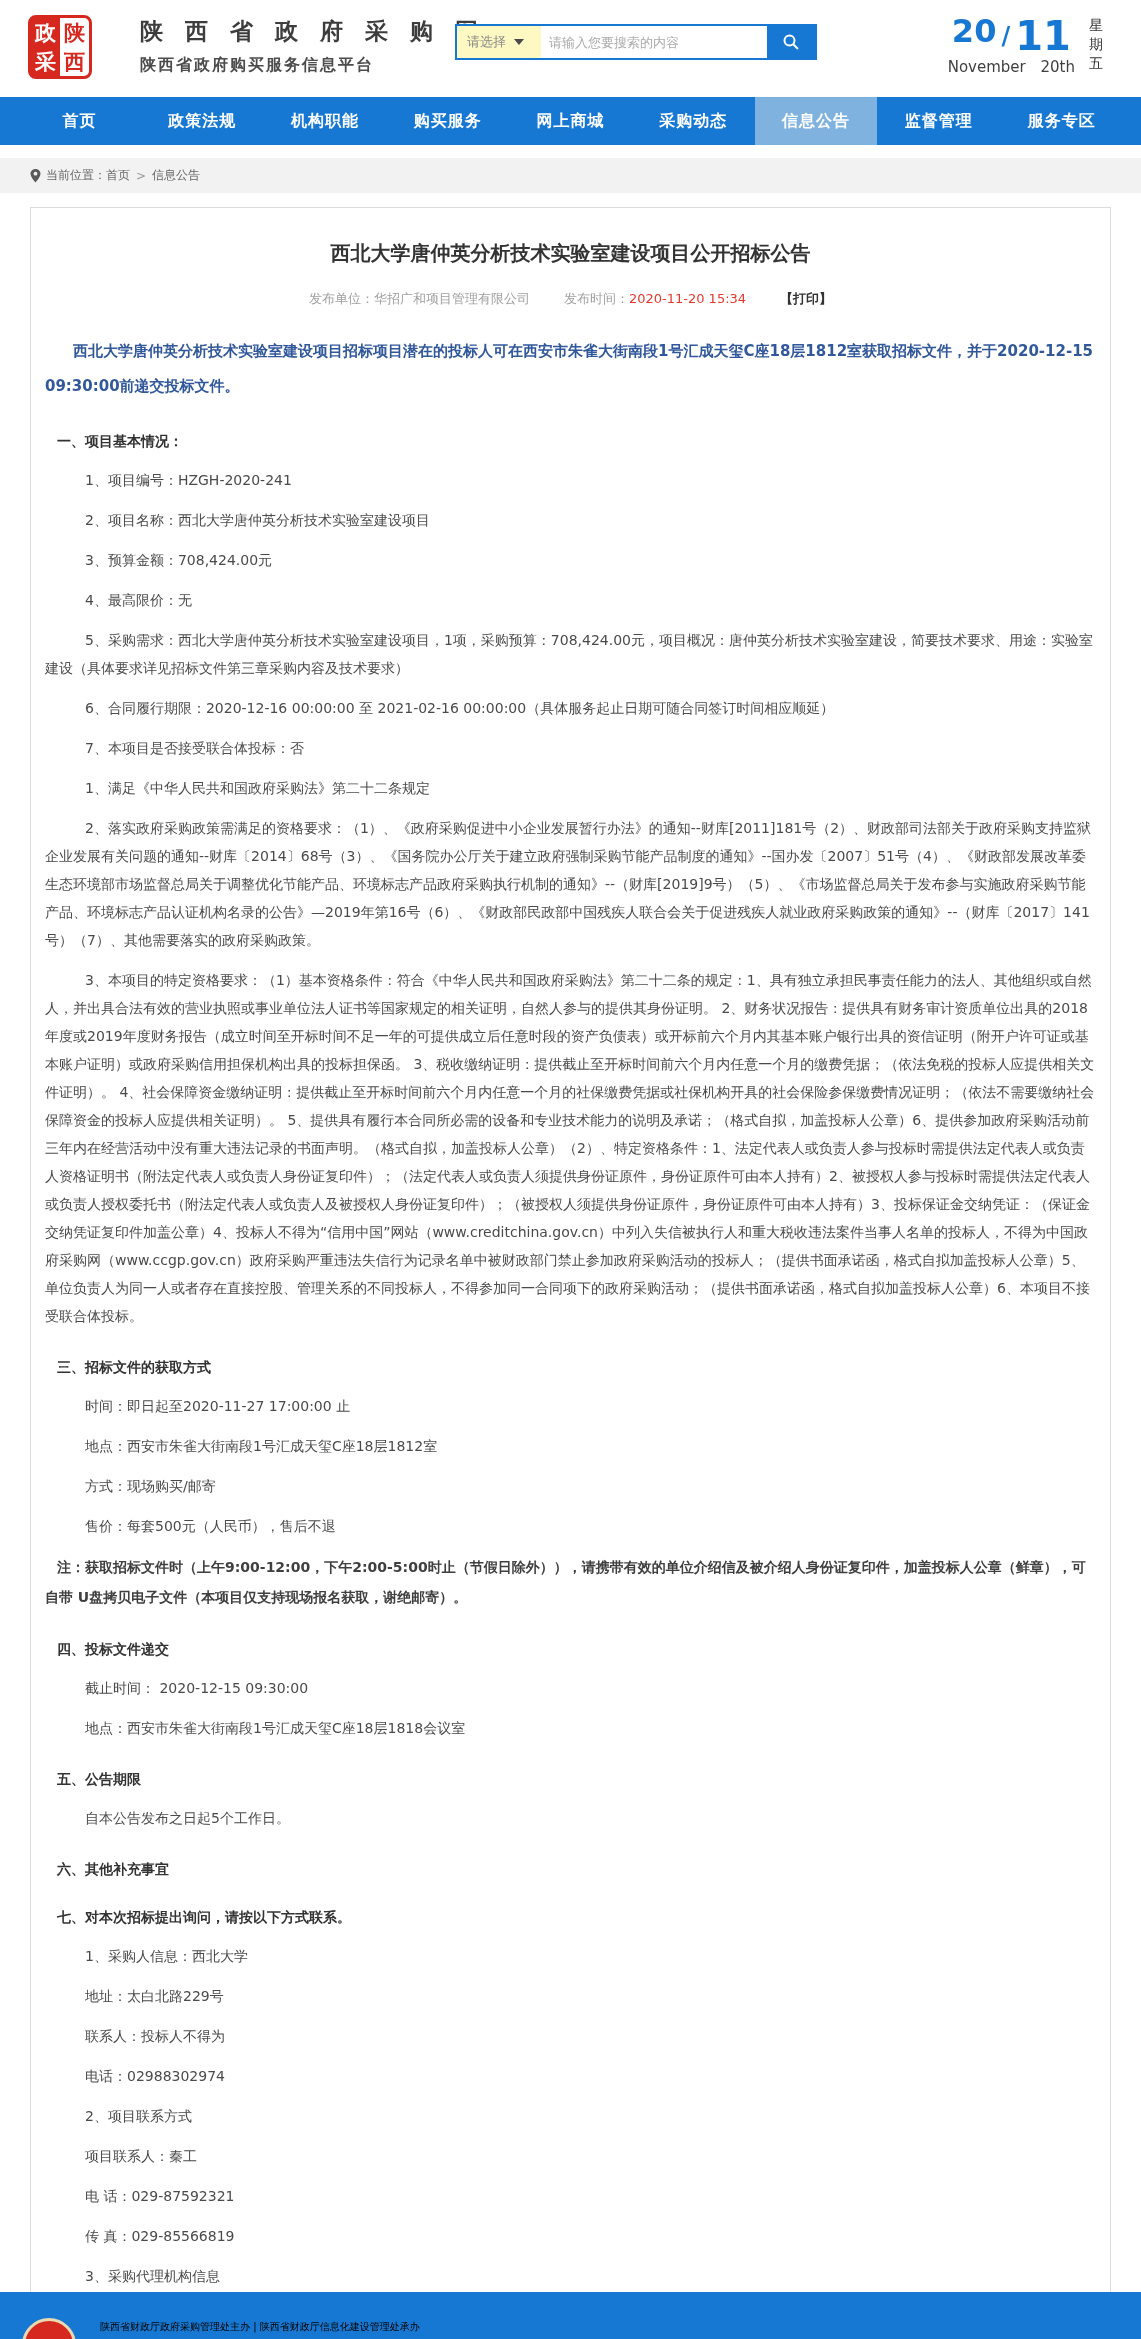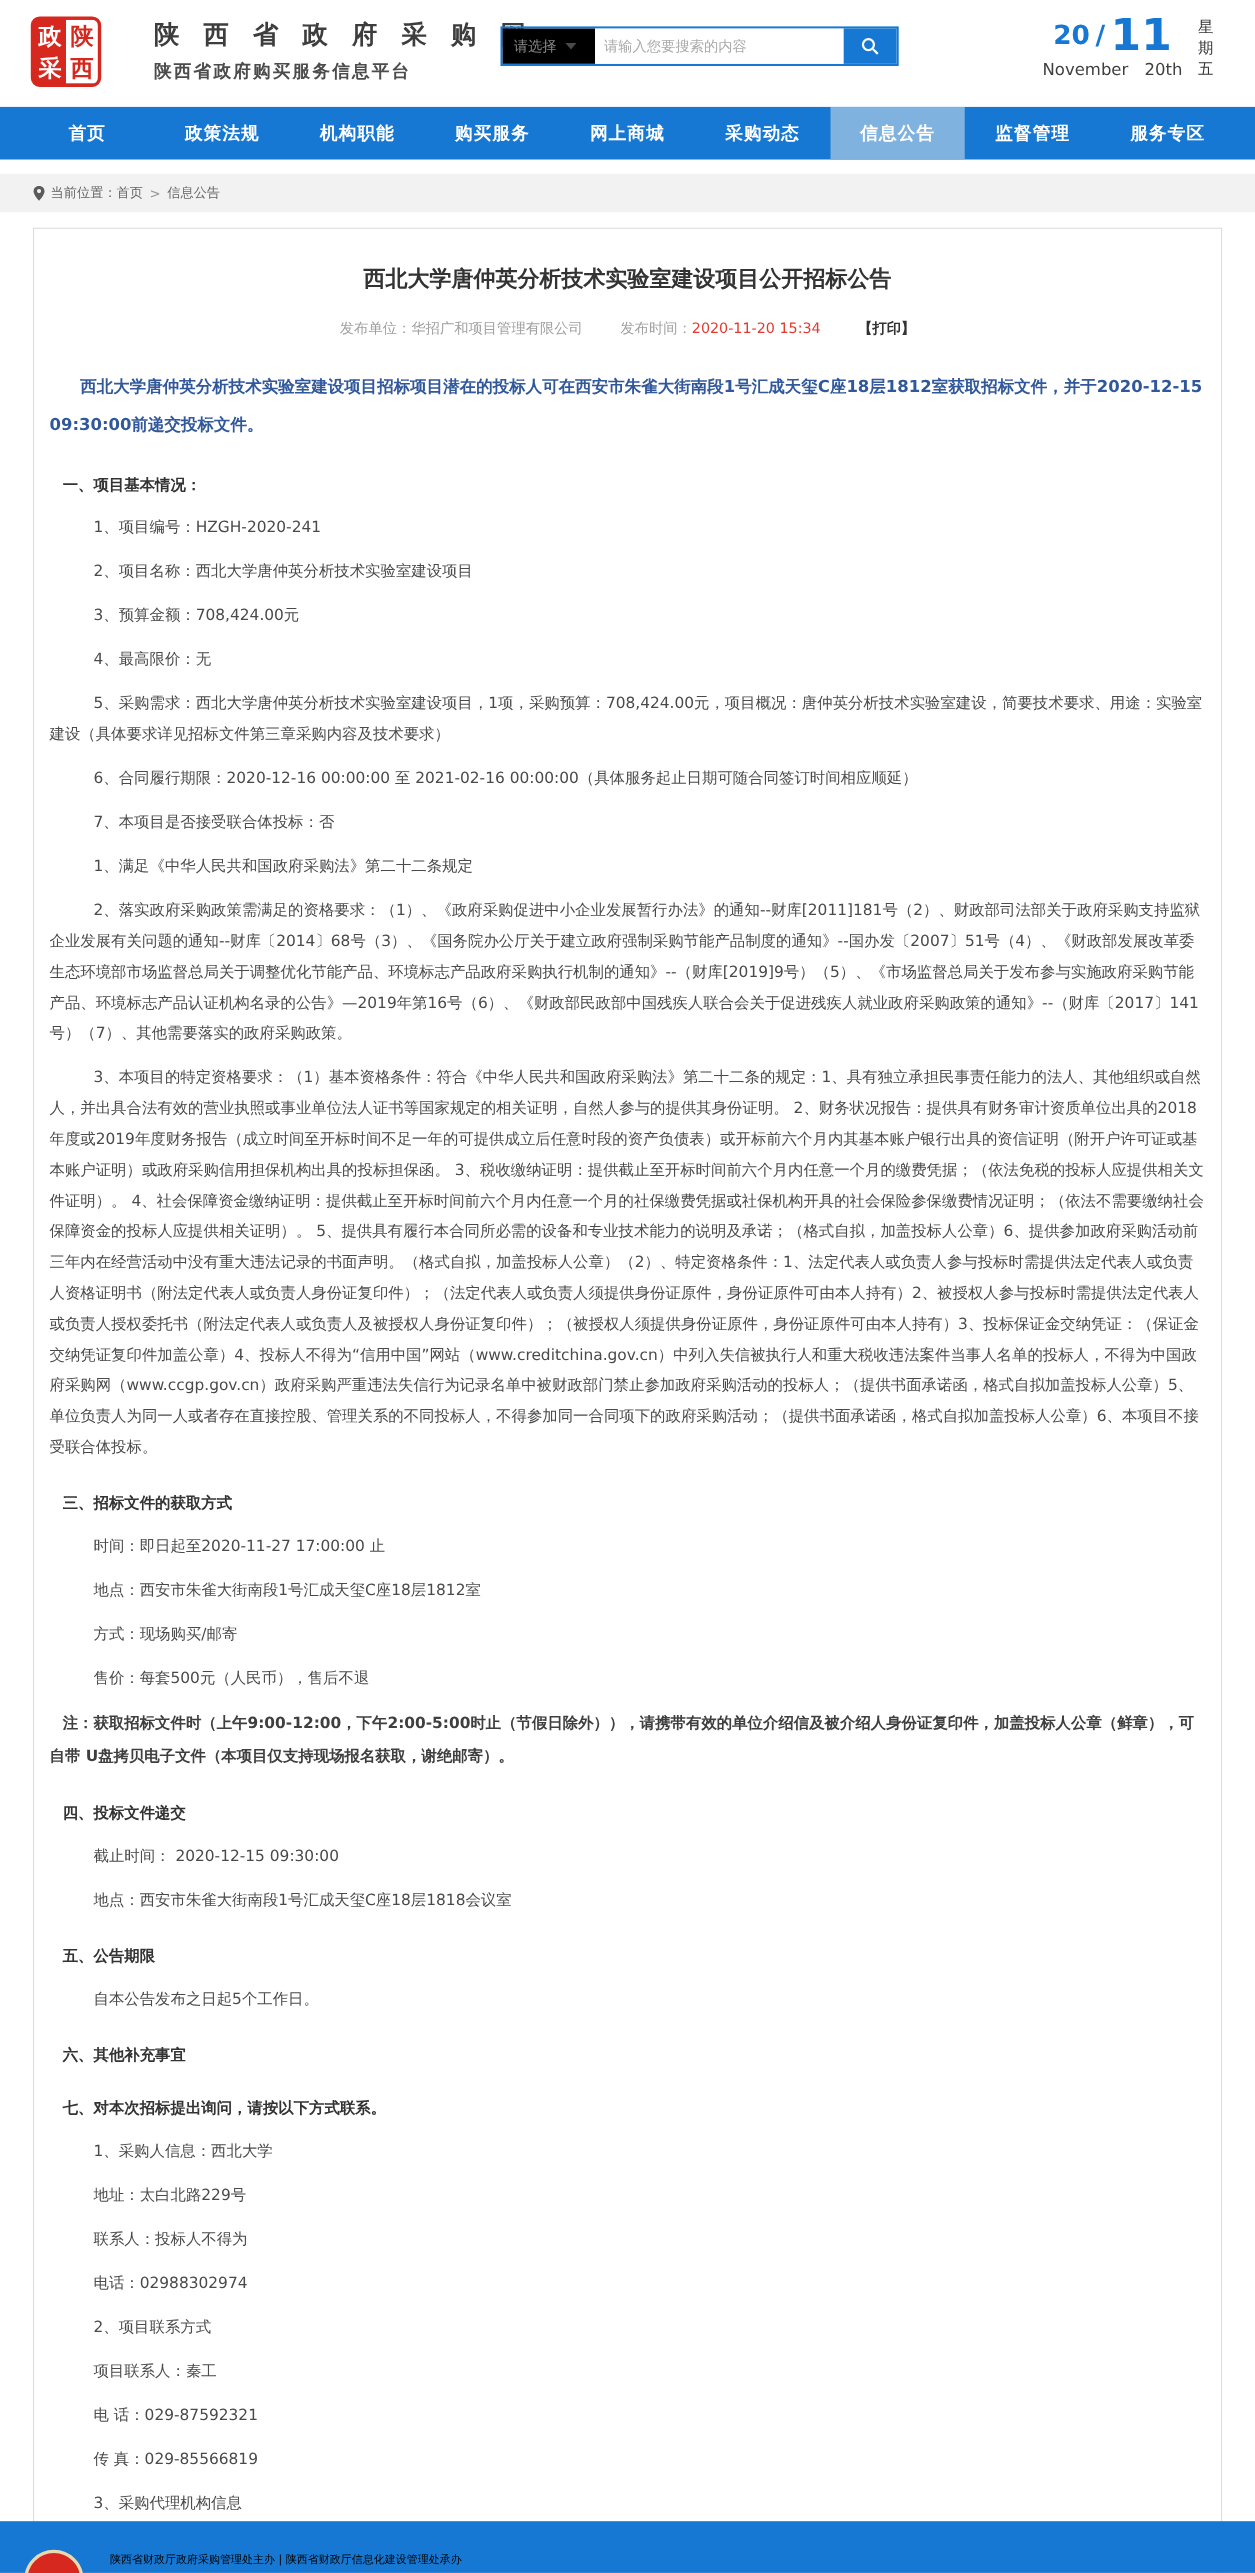--- a/index.html
+++ b/index.html
@@ -12,30 +12,30 @@
   .logo-wrap { position:absolute; left:28px; top:15px; width:64px; height:64px; display:flex; border:3px solid #d6281f; border-radius:8px; overflow:hidden; background:#d6281f; }
   .logo-col { width:50%; display:flex; flex-direction:column; }
   .logo-col.left { background:#d6281f; color:#fff; }
   .logo-col.right { background:#fff; color:#d6281f; }
   .logo-col span { flex:1; display:flex; align-items:center; justify-content:center; font-size:21px; font-weight:bold; }
   .site-titles { position:absolute; left:108px; top:16px;margin-left:32px; }
   .site-title { font-size:23px; font-weight:bold; color:#3d3d3d; letter-spacing:7px; }
   .site-subtitle { font-size:16px; font-weight:bold; color:#4c4c4c; letter-spacing:2px; margin-top:8px; }
 
   .search-bar { position:absolute; left:455px; top:24px; height:36px; display:flex; border:2px solid #1678d2; }
-  .search-select { width:84px; height:100%; display:flex; align-items:center; padding-left:10px; font-size:13px; color:#888; cursor:pointer; background:#000000; }
+  .search-select { width:84px; height:100%; display:flex; align-items:center; padding-left:10px; font-size:13px; color:#888; cursor:pointer; background:#fef9c3; }
   .search-select .arrow { width:0; height:0; border-left:5px solid transparent; border-right:5px solid transparent; border-top:6px solid #4a4a4a; margin-left:8px; }
   .search-input { width:226px; height:100%; border:none; outline:none; font-size:13px; color:#444; padding:0 8px; font-family:inherit; }
   .search-input::placeholder { color:#aaa; }
   .search-btn { width:48px; height:100%; background:#1678d2; border:none; display:flex; align-items:center; justify-content:center; cursor:pointer; }
 
   .date-block { position:absolute; right:38px; top:12px; display:flex; align-items:flex-start; }
   .date-nums { text-align:center; }
   .date-top { display:flex; align-items:flex-end; justify-content:center; }
-  .date-day { font-size:24px; font-weight:bold; color:#1678d2; padding-bottom:6px; }
+  .date-day { font-size:32px; font-weight:bold; color:#1678d2; padding-bottom:6px; }
   .date-sep { font-size:24px; font-weight:bold; color:#1678d2; padding:0 5px 6px 5px; }
   .date-month { font-size:40px; font-weight:bold; color:#1678d2; line-height:40px; }
   .date-en { font-size:15px; color:#3f3f3f; margin-top:2px; }
   .date-en b { font-weight:normal; padding-left:10px; }
   .weekday { margin-left:14px; padding-top:4px; font-size:14px; color:#333; display:flex; flex-direction:column; line-height:19px; text-align:center; }
 
   
   .nav { display:flex; height:48px; background:#1678d2; padding:0 18px; }
   .nav-item { flex:1; display:flex; align-items:center; justify-content:center; color:#fff; font-size:16px; font-weight:bold; cursor:pointer; letter-spacing:1px; }
   .nav-item.active { background:#7fb2df; }

